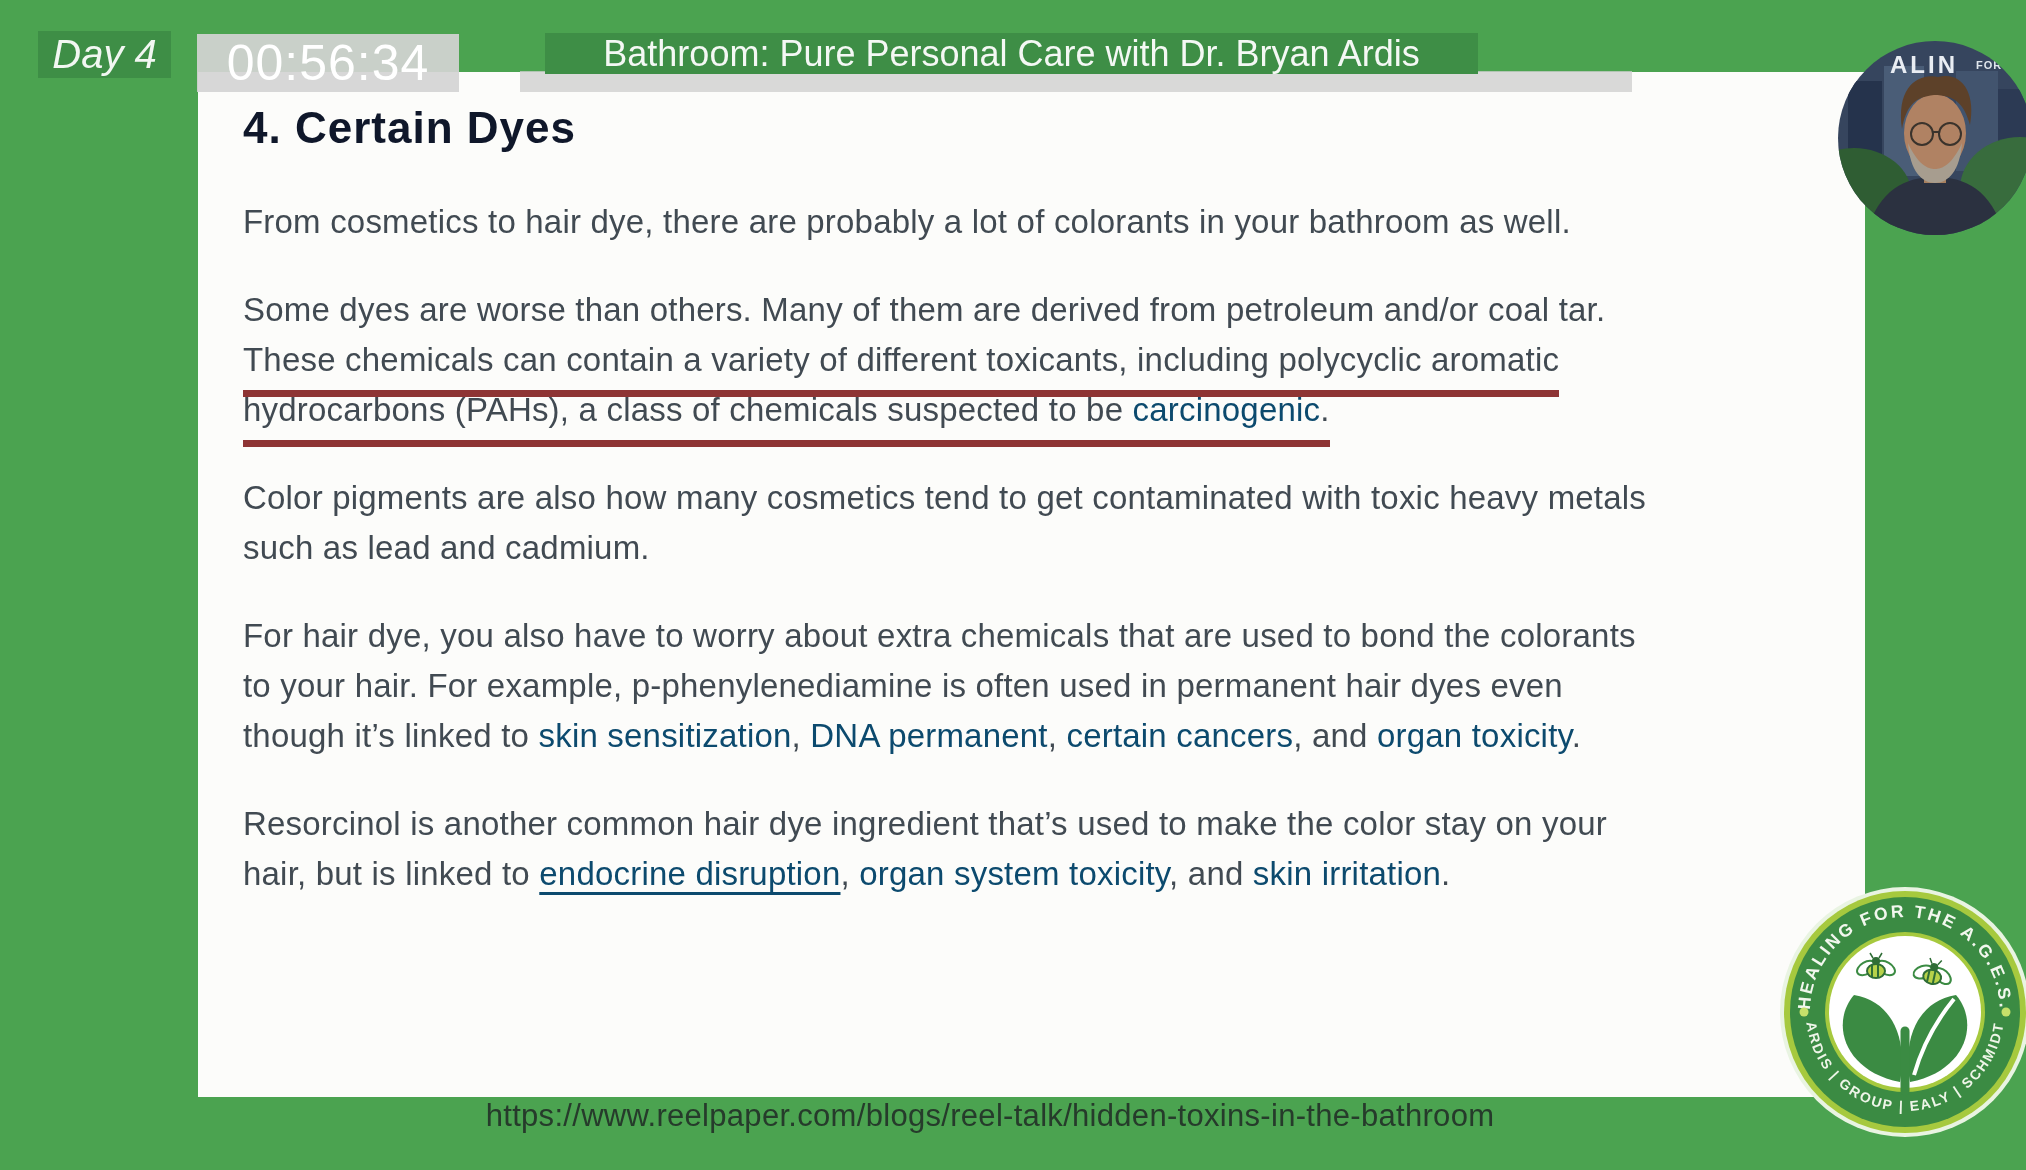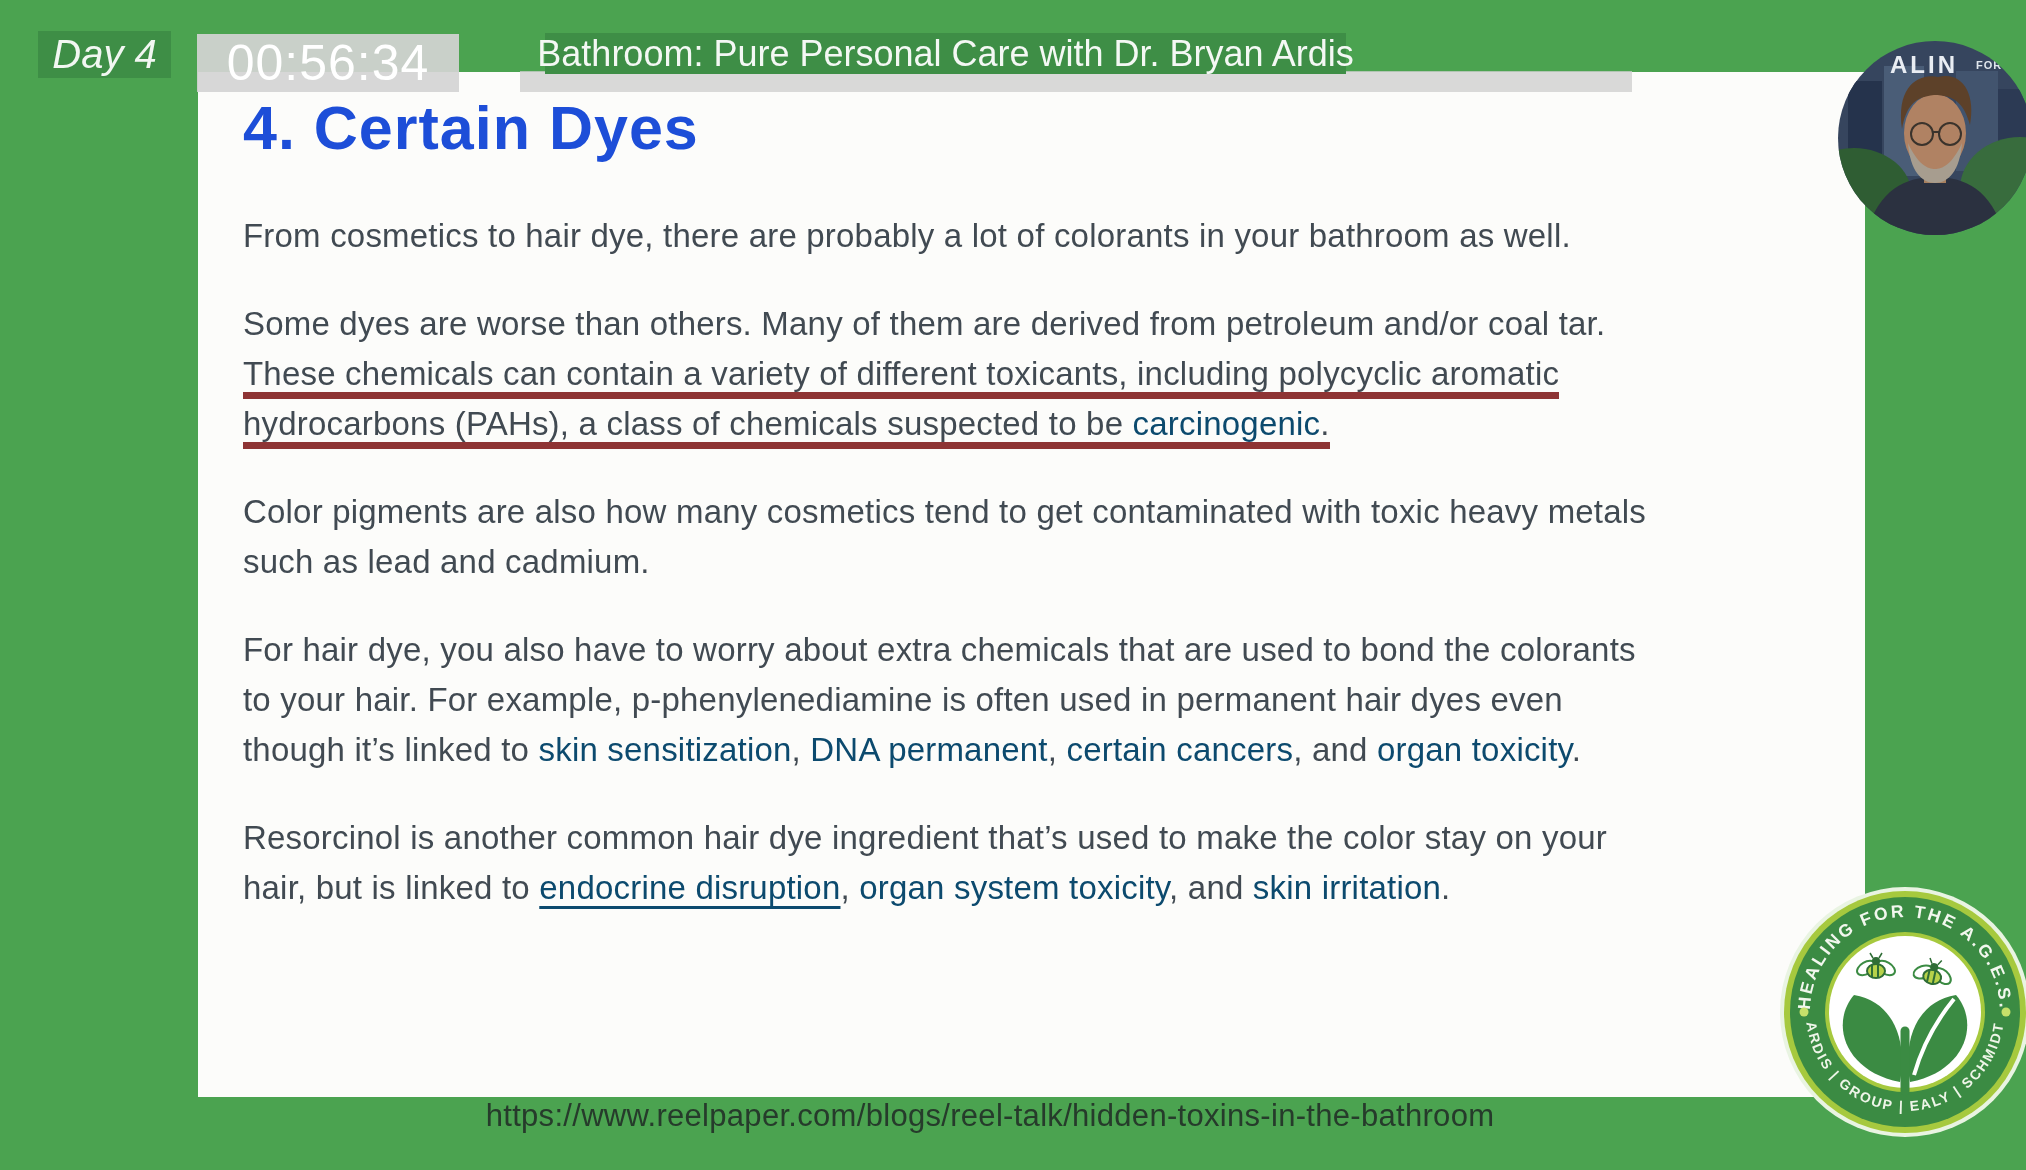--- a/index.html
+++ b/index.html
@@ -5,42 +5,42 @@
   html,body{margin:0;padding:0;}
   .stage{
     position:relative; width:2026px; height:1170px; overflow:hidden;
     background:#4ba350; font-family:"Liberation Sans", sans-serif;
   }
   .card{
     position:absolute; left:198px; top:72px; width:1667px; height:1025px;
     background:#fcfcfa; box-sizing:border-box; padding:20px 48px 0 45px;
   }
   .card h1{
-    margin:0 0 47px 0; font-size:61px; line-height:72px; font-weight:700;
-    color:#1d4ed8; letter-spacing:1px;
+    margin:0 0 33px 0; font-size:44px; line-height:72px; font-weight:700;
+    color:#0f172a; letter-spacing:1px;
   }
   .card p{
     margin:0 0 38px 0; font-size:33px; line-height:50px; color:#414a52;
     letter-spacing:0.2px;
   }
   .link{color:#0c4a6e;}
   .link-underline{text-decoration:underline; text-decoration-thickness:3px; text-underline-offset:7px;}
-  .redline{border-bottom:7px solid #8e3434; padding-bottom:0;}
+  .redline{border-bottom:7px solid #8e3434; padding-bottom:12px;}
   .day-badge{
     position:absolute; left:38px; top:31px; width:133px; height:47px;
     background:#3e8e46; color:#f2f7f2; font-size:40px;
     display:flex; align-items:center; justify-content:center;font-style:italic;
   }
   .timestamp{
     position:absolute; left:197px; top:34px; width:262px; height:58px;
     background:rgba(212,212,212,0.92); color:#ffffff; font-size:50px;
     display:flex; align-items:center; justify-content:center; letter-spacing:1px;
   }
   .title-bar{
-    position:absolute; left:545px; top:33px; width:801px; height:41px;
+    position:absolute; left:545px; top:33px; width:933px; height:41px;
     background:#3e8e46; color:#f4f8f4; font-size:36px;
     display:flex; align-items:center; justify-content:center; white-space:nowrap;
   }
   .title-understrip{
     position:absolute; left:520px; top:71px; width:1112px; height:21px;
     background:rgba(206,206,206,0.78);
   }
   .source-url{
     position:absolute; left:390px; top:1098px; width:1200px;
     text-align:center; font-size:31px; color:#263b2b; letter-spacing:0.3px;

